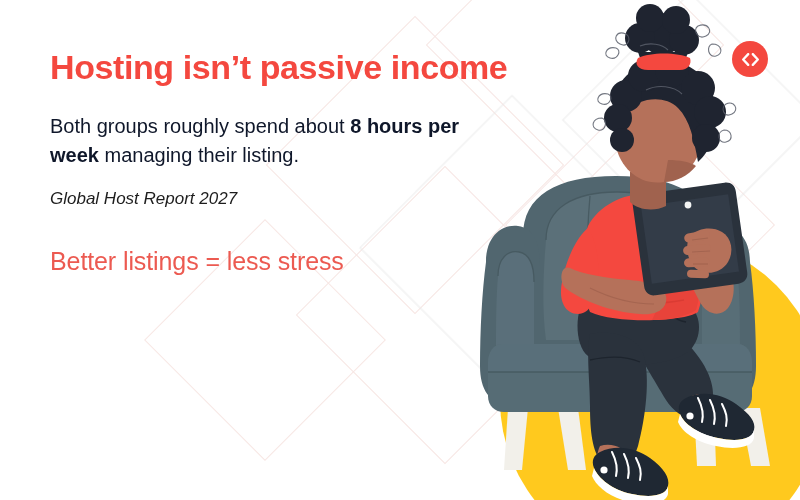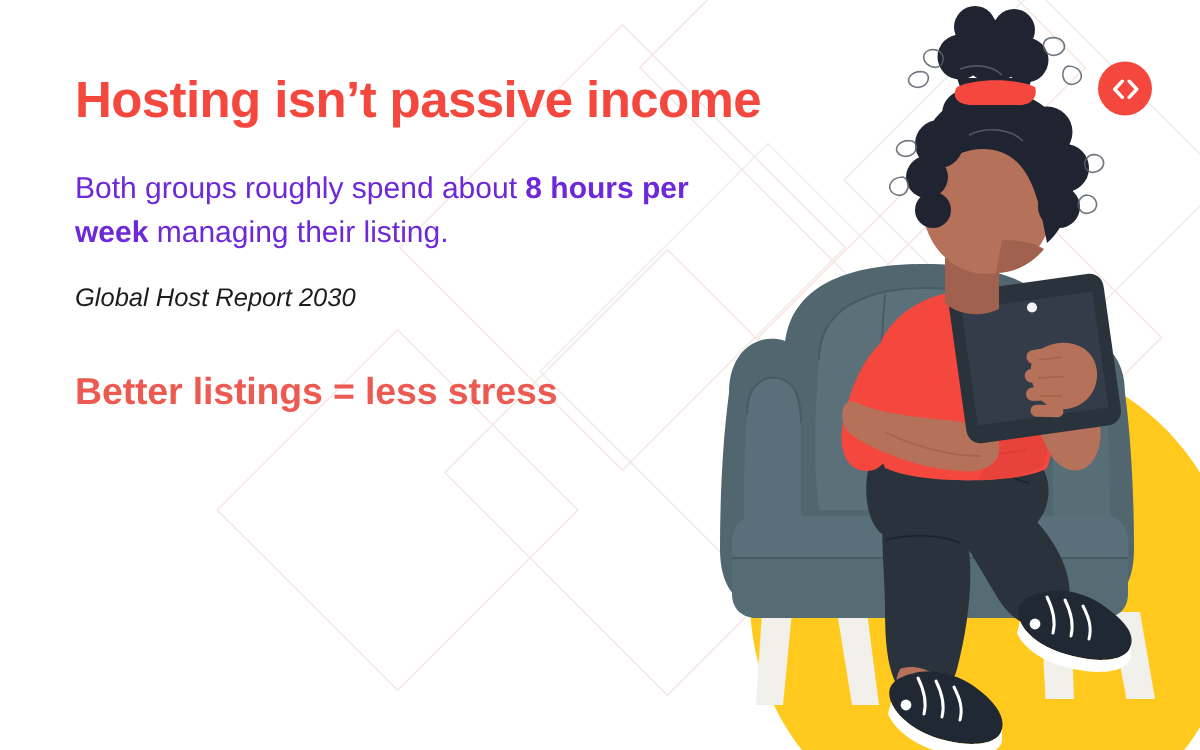--- a/index.html
+++ b/index.html
@@ -84,41 +84,41 @@
     color: #1d1d1d;
     font-weight: 400;
     max-width: 470px;
   }
   .stat-para .b { font-weight: 700; }
 
   .hours-para {
     margin: 26px 0 0 0;
     font-size: 20px;
     line-height: 1.45;
-    color: #6d28d9;
+    color: #0f172a;
     font-weight: 400;
     max-width: 450px;
   }
   .hours-para .b { font-weight: 700; }
 
   .source {
     margin: 18px 0 0 0;
     font-size: 17px;
     line-height: 1.3;
     font-style: italic;
     color: #1d1d1d;
     font-weight: 400;
   }
 
   .tagline {
     margin: 36px 0 15px 0;
     font-size: 25px;
     line-height: 1.25;
     color: #ec5a51;
-    font-weight: 700;
+    font-weight: 400;
     letter-spacing: -0.1px;
   }
 </style>
 </head>
 <body>
 
 <div id="slide">
 
   <svg class="watermark" viewBox="0 0 800 500" preserveAspectRatio="none" aria-hidden="true">
     <g fill="none" stroke="#f4dedb" stroke-width="1" opacity="0.75">
@@ -358,19 +358,19 @@
     </svg>
   </div>
 
   <div class="content">
 
     <h1 class="headline">Hosting isn’t passive income</h1>
 
 
     <p class="hours-para"><span>Both groups roughly spend about </span><span class="b">8 hours per week</span><span> managing their listing.</span></p>
 
-    <p class="source">Global Host Report 2030</p>
+    <p class="source">Global Host Report 2027</p>
 
     <p class="tagline">Better listings = less stress</p>
 
   </div>
 
 </div>
 
 </body></html>

